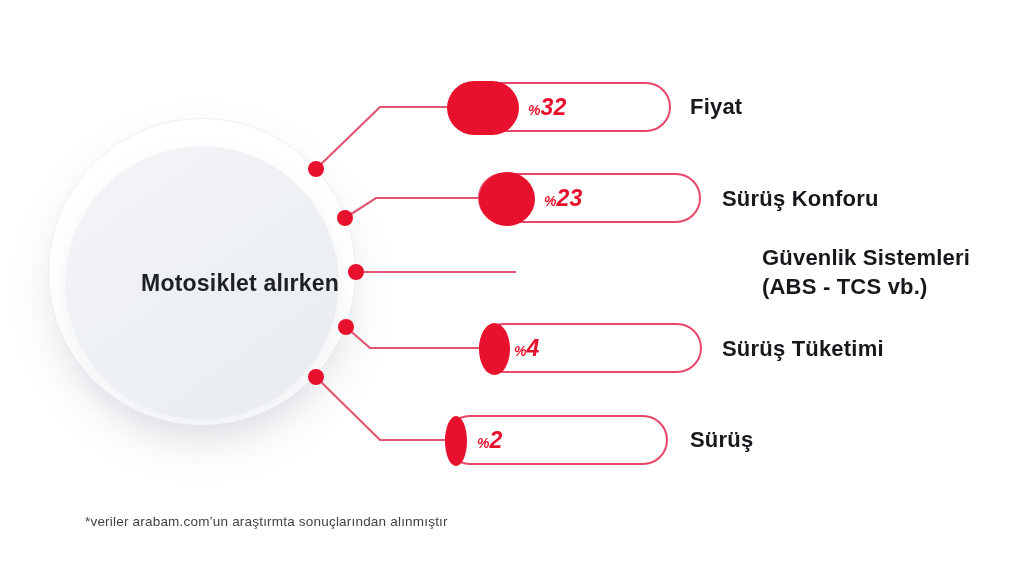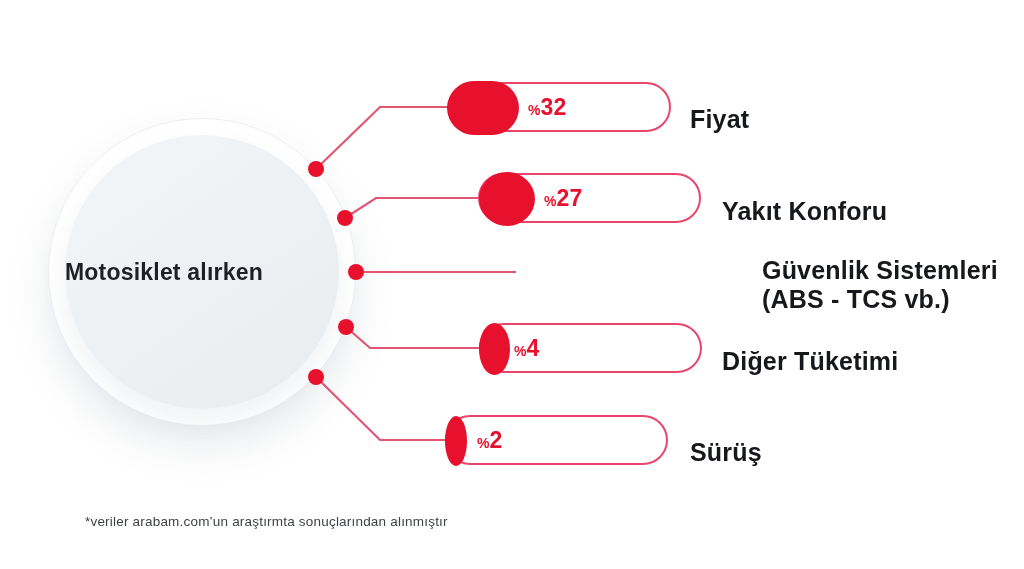--- a/index.html
+++ b/index.html
@@ -15,24 +15,24 @@
   body{font-family:"Liberation Sans","DejaVu Sans",sans-serif;}
   .stage{position:relative;width:1024px;height:569px;background:#ffffff;overflow:hidden;}
 
   
   .circle-outer{
     position:absolute;left:48px;top:118px;width:308px;height:308px;border-radius:50%;
     background:#ffffff;border:1px solid #eceff2;
     box-shadow:0 20px 40px rgba(110,122,138,.16);
   }
   .circle-inner{
-    position:absolute;left:16px;top:16px;width:274px;height:274px;border-radius:50%;
+    position:absolute;left:16px;top:27px;width:274px;height:274px;border-radius:50%;
     background:linear-gradient(145deg,#f3f5f7 0%,#e9edf0 100%);
     box-shadow:0 12px 24px rgba(120,132,148,.10);
-    display:flex;align-items:center;justify-content:flex-start;text-align:center;
+    display:flex;align-items:center;justify-content:flex-end;text-align:center;
   }
   .q-text{font-size:23px;font-weight:700;color:#1d2025;line-height:32px;letter-spacing:.2px;}
 
   
   svg.connectors{position:absolute;left:0;top:0;width:1024px;height:569px;pointer-events:none;}
   svg.connectors polyline{fill:none;stroke:var(--connector);stroke-width:2.2;}
   svg.connectors circle{fill:var(--accent-red);}
 
   
   .bar{position:absolute;width:223px;height:50px;background:#fff;
@@ -42,28 +42,28 @@
   .b3{left:515px;top:247px}
   .b4{left:479px;top:323px}
   .b5{left:445px;top:415px}
   .fill{position:absolute;background:var(--accent-red);}
   .f1{left:-3px;top:-3px;width:72px;height:54px;border-radius:999px;}
   .f2{left:-1px;top:-3px;width:56px;height:54px;border-radius:50%;}
   .f3{left:2px;top:-3px;width:54px;height:54px;border-radius:50%;}
   .f4{left:-2px;top:-2px;width:31px;height:52px;border-radius:50%;}
   .f5{left:-2px;top:-1px;width:22px;height:50px;border-radius:50%;}
   .pct{position:absolute;top:50%;transform:translateY(-50%);color:var(--accent-red);
-       font-weight:800;white-space:nowrap;}
+       font-weight:800;white-space:nowrap;font-style:italic;}
   .p1{left:78px}.p2{left:64px}.p3{left:66px}.p4{left:33px}.p5{left:30px}
   .pct-sign{font-size:14px;font-weight:800;}
   .pct-num{font-size:23px;font-weight:800;letter-spacing:.3px;}
 
   
-  .lbl{position:absolute;font-size:25px;font-weight:700;color:var(--text-dark);
-       line-height:29px;white-space:pre-line;letter-spacing:.2px;margin-top:13px;}
+  .lbl{position:absolute;font-size:22px;font-weight:700;color:var(--text-dark);
+       line-height:29px;white-space:pre-line;letter-spacing:.2px;}
   .l1{left:690px;top:92px}
   .l2{left:722px;top:184px}
   .l3{left:762px;top:243px}
   .l4{left:722px;top:334px}
   .l5{left:690px;top:425px}
 
   .footnote{position:absolute;left:37px;top:514px;font-size:13.5px;color:var(--footnote-gray);letter-spacing:.2px;margin-left:48px;}
 </style>
 </head>
 <body>
@@ -93,38 +93,38 @@
 
   <div class="bar b1">
     <div class="fill f1"></div>
     <div class="pct p1">
       <span class="pct-sign">%</span><span class="pct-num">32</span>
     </div>
   </div>
   <div class="bar b2">
     <div class="fill f2"></div>
     <div class="pct p2">
-      <span class="pct-sign">%</span><span class="pct-num">27</span>
+      <span class="pct-sign">%</span><span class="pct-num">23</span>
     </div>
   </div>
   <div class="bar b4">
     <div class="fill f4"></div>
     <div class="pct p4">
       <span class="pct-sign">%</span><span class="pct-num">4</span>
     </div>
   </div>
   <div class="bar b5">
     <div class="fill f5"></div>
     <div class="pct p5">
       <span class="pct-sign">%</span><span class="pct-num">2</span>
     </div>
   </div>
 
   <div class="lbl l1">Fiyat</div>
-  <div class="lbl l2">Yakıt Konforu</div>
+  <div class="lbl l2">Sürüş Konforu</div>
   <div class="lbl l3">Güvenlik Sistemleri
 (ABS - TCS vb.)</div>
-  <div class="lbl l4">Diğer Tüketimi</div>
+  <div class="lbl l4">Sürüş Tüketimi</div>
   <div class="lbl l5">Sürüş</div>
 
   <div class="footnote">*veriler arabam.com’un araştırmta sonuçlarından alınmıştır</div>
 
 </div>
 
 </body></html>

